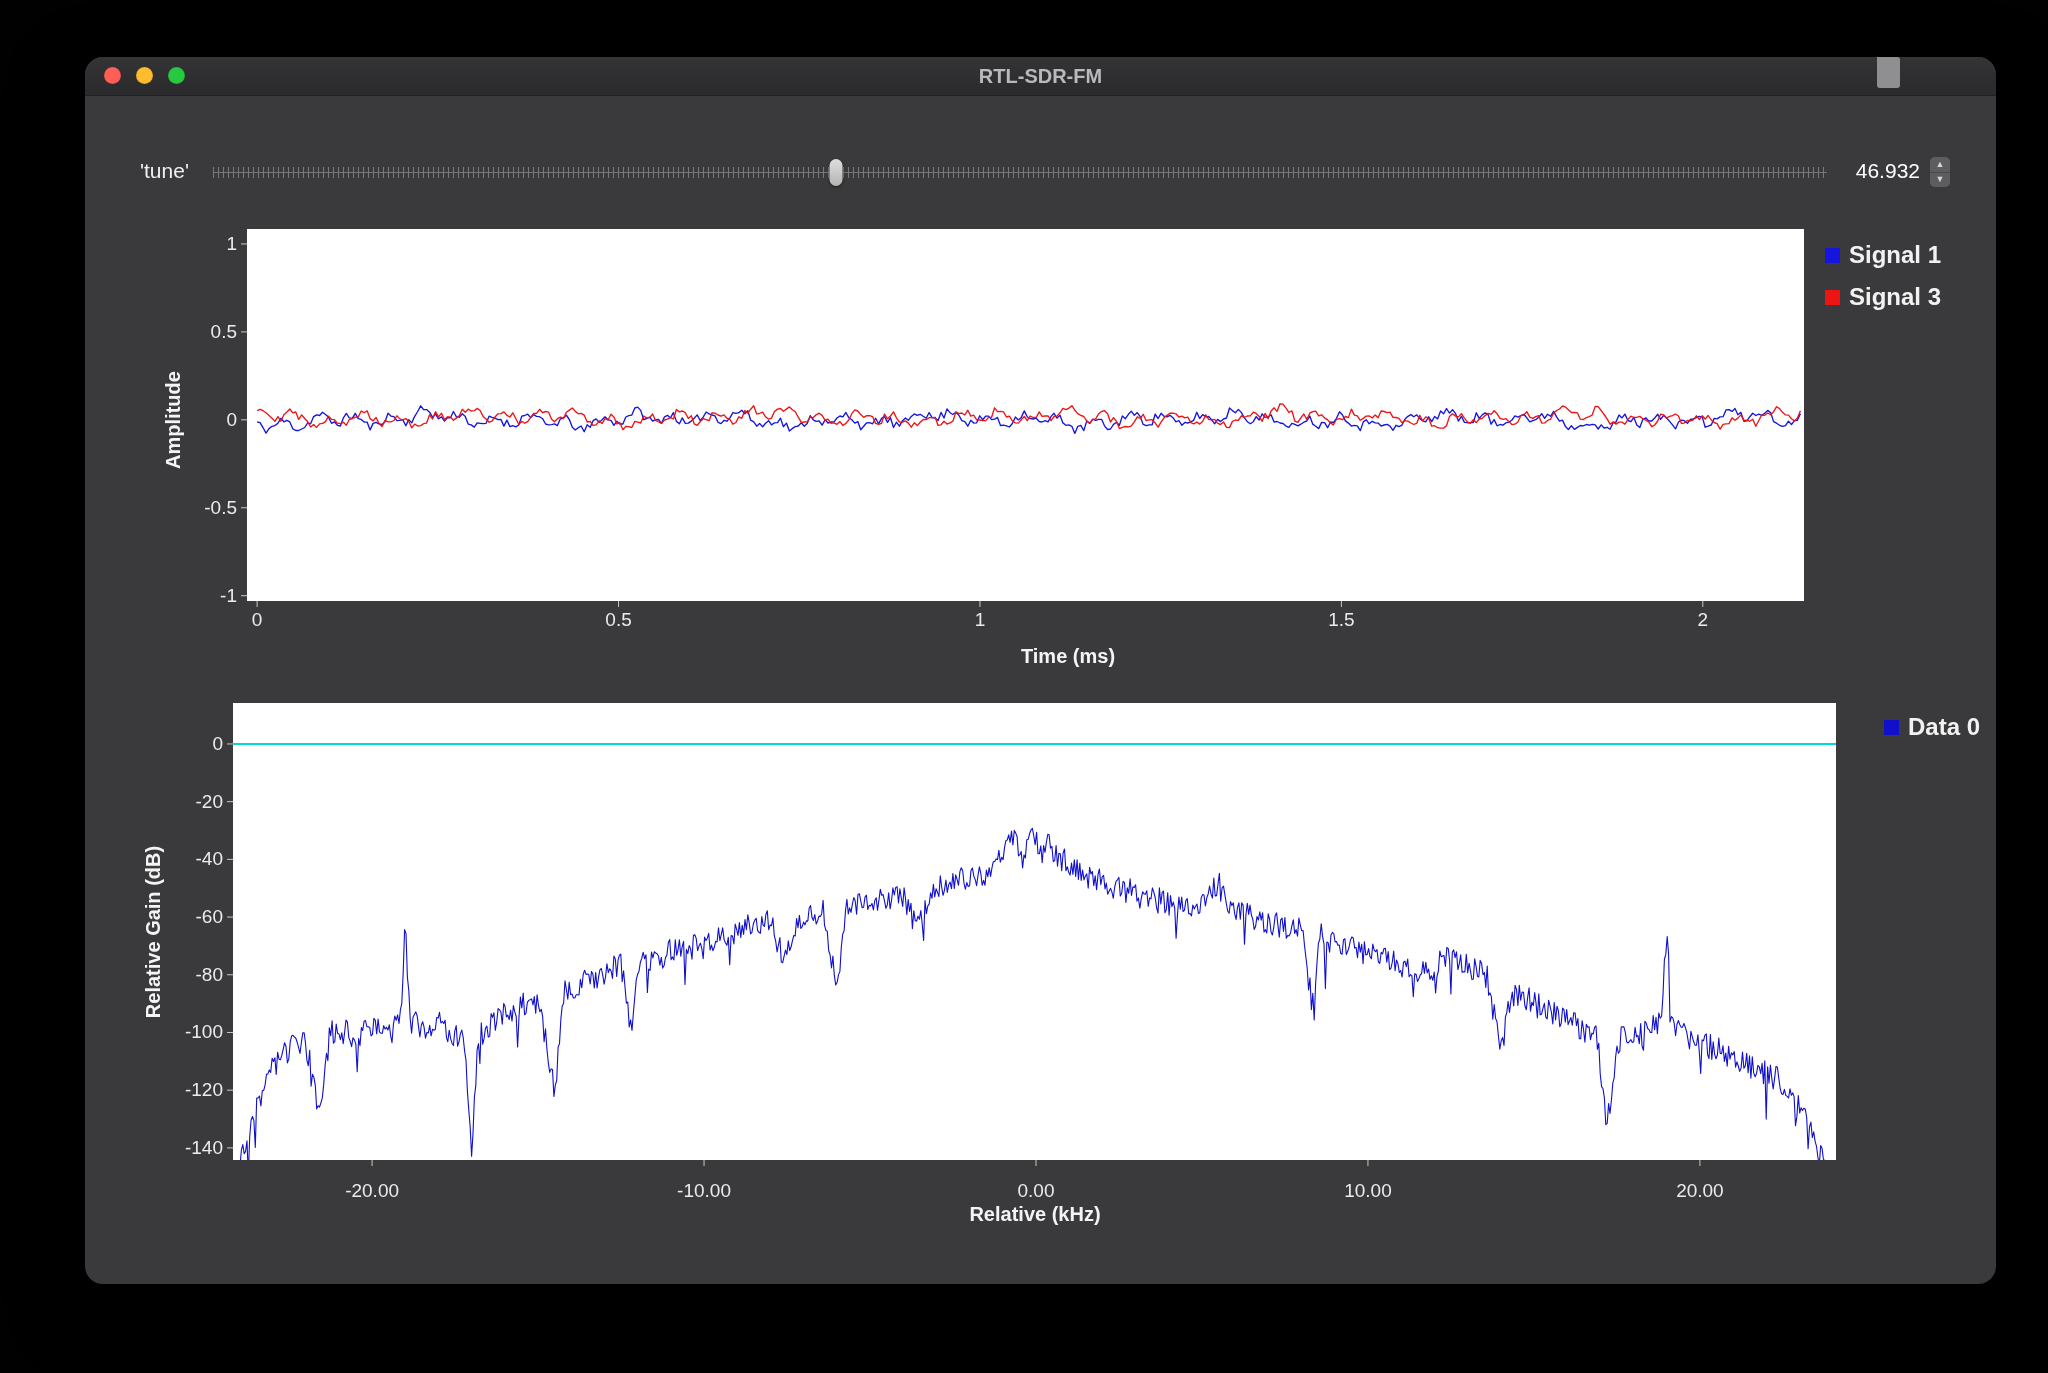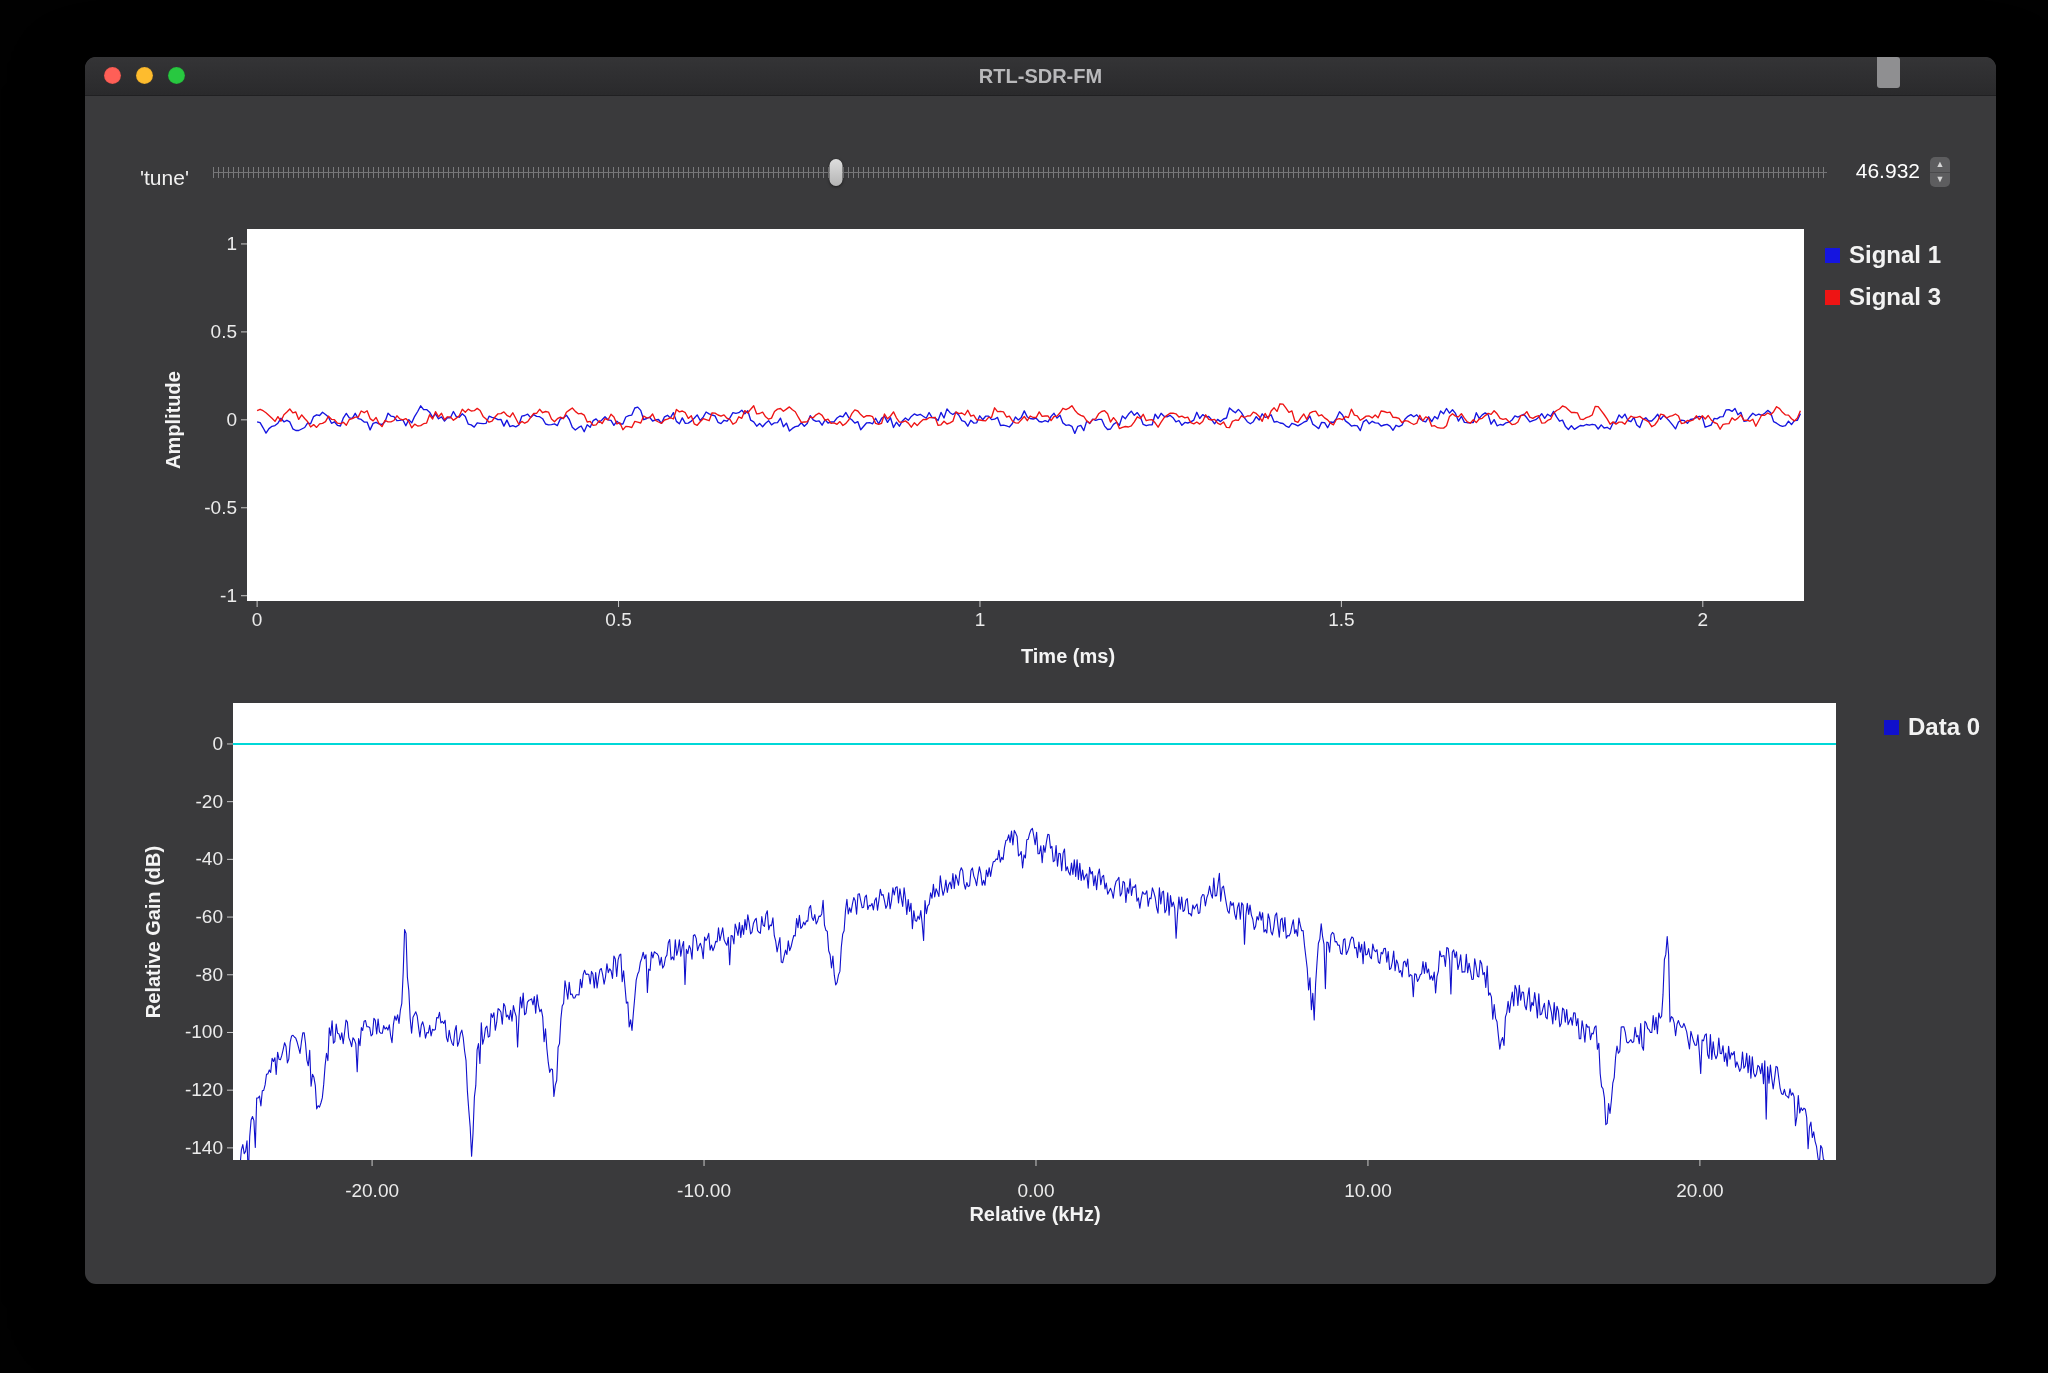--- a/index.html
+++ b/index.html
@@ -1,30 +1,30 @@
 <!DOCTYPE html>
 <html><head>
 <meta charset="utf-8">
 <style>
   html,body{margin:0;padding:0;background:#000;}
   .screen{position:relative;width:2048px;height:1373px;background:#010101;overflow:hidden;
           font-family:"Liberation Sans",sans-serif;}
   .window{position:absolute;left:85px;top:57px;width:1911px;height:1227px;background:#3a3a3c;
-          border-radius:11px;box-shadow:0 25px 70px rgba(0,0,0,.7);overflow:hidden;}
+          border-radius:18px;box-shadow:0 25px 70px rgba(0,0,0,.7);overflow:hidden;}
   .titlebar{position:absolute;left:0;top:0;width:100%;height:38px;
             background:linear-gradient(#343436,#2a2a2c);border-bottom:1px solid #202022;
             border-radius:11px 11px 0 0;}
   .window-title{position:absolute;left:0;right:0;top:0;height:38px;line-height:38px;text-align:center;
                 color:#b9b9bb;font-size:20px;font-weight:bold;}
   .light{position:absolute;top:10px;width:17px;height:17px;border-radius:50%;box-shadow:inset 0 0 1px rgba(0,0,0,.4);}
   .light.close{left:19px;} .light.min{left:51px;} .light.zoom{left:83px;}
   .bg-fragment{position:absolute;left:1792px;top:0;width:23px;height:31px;background:#8f8f91;border-radius:0 3px 3px 3px;}
 
   
-  .tune-label{position:absolute;left:55px;top:109px;color:#f0f0f0;font-size:21px;}
+  .tune-label{position:absolute;left:55px;top:102px;color:#f0f0f0;font-size:21px;}
   .tune-slider{position:absolute;left:128px;top:96px;width:1614px;height:38px;cursor:pointer;}
   .slider-comb{position:absolute;left:0;right:0;top:14px;height:11px;
                background-image:repeating-linear-gradient(90deg,#7a7a7c 0px,#7a7a7c 1px,transparent 1px,transparent 5px);}
   .slider-line{position:absolute;left:0;right:0;top:19px;height:1px;background:#757577;}
   .slider-handle{position:absolute;top:6px;width:13px;height:27px;border-radius:6.5px;
                  background:linear-gradient(#dedede,#b4b4b4);box-shadow:0 1px 3px rgba(0,0,0,.55);
                  transform:translateX(-50%);cursor:grab;}
   .tune-value{position:absolute;left:1705px;top:102px;width:130px;text-align:right;color:#ffffff;font-size:21px;}
   .stepper{position:absolute;left:1845px;top:100px;width:20px;height:30px;background:#5d5d5f;border-radius:5px;
            display:flex;flex-direction:column;overflow:hidden;}

